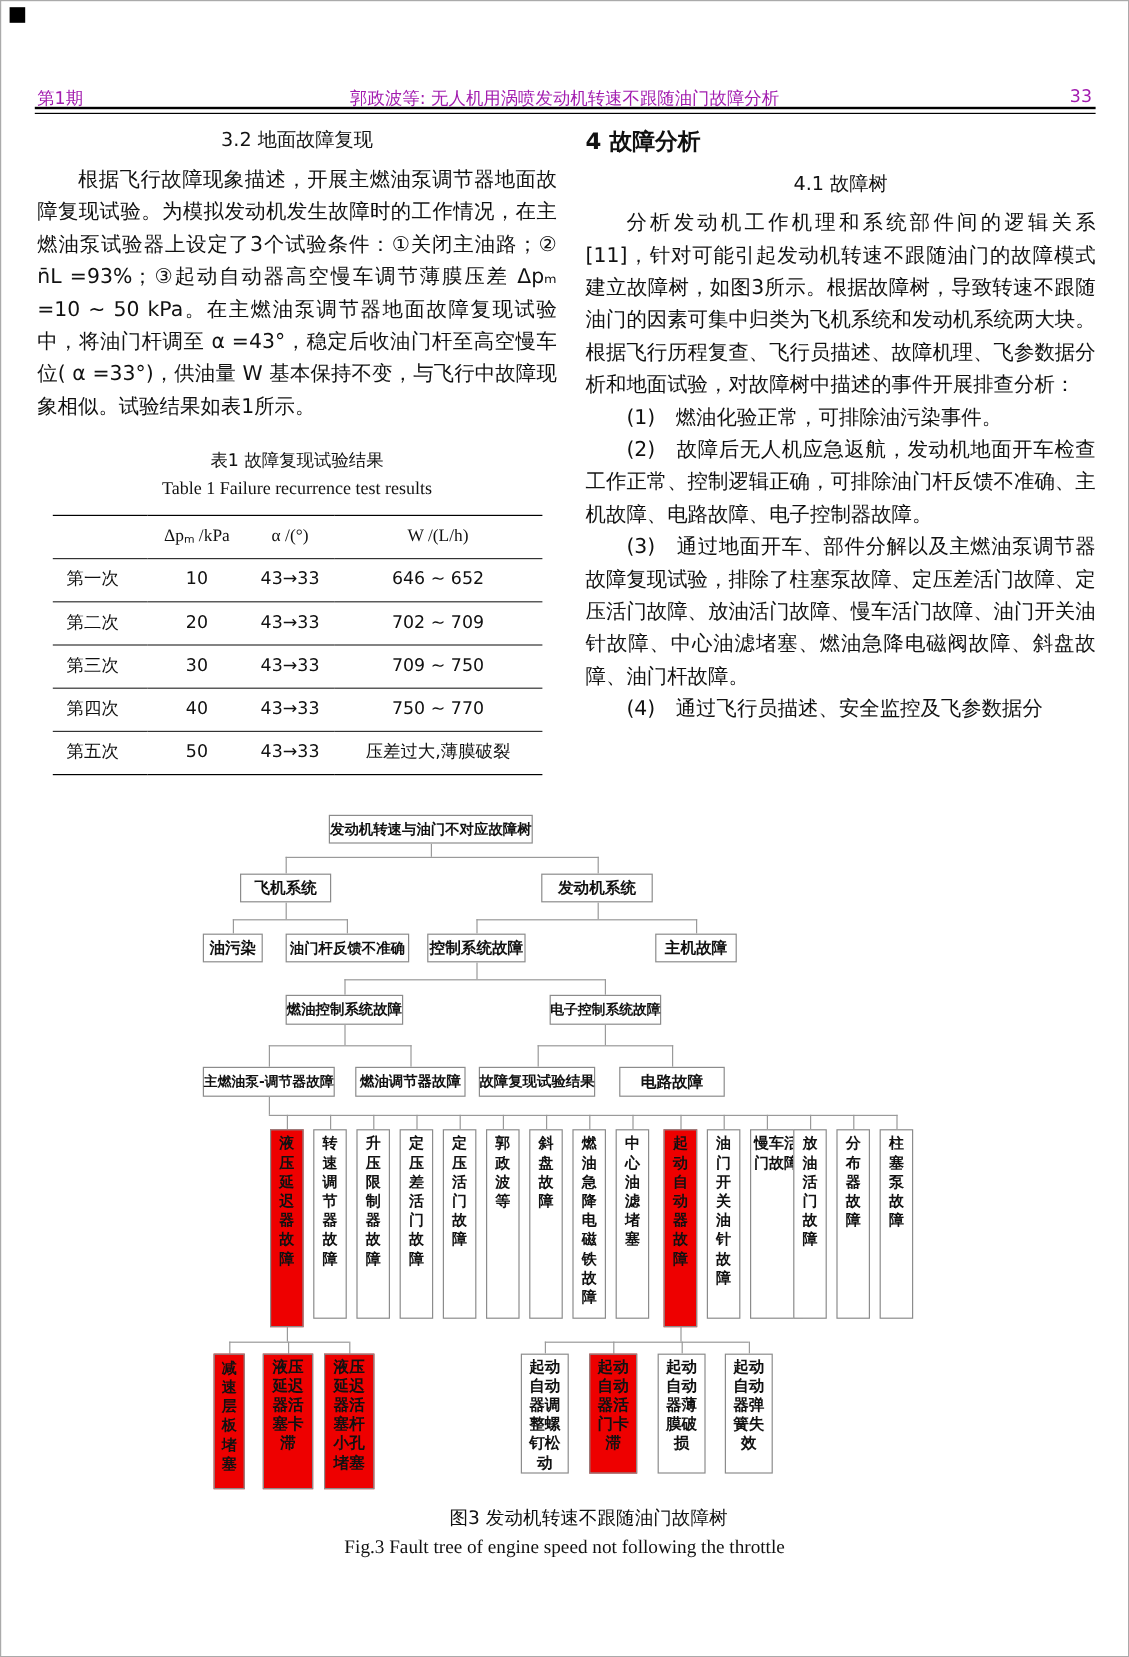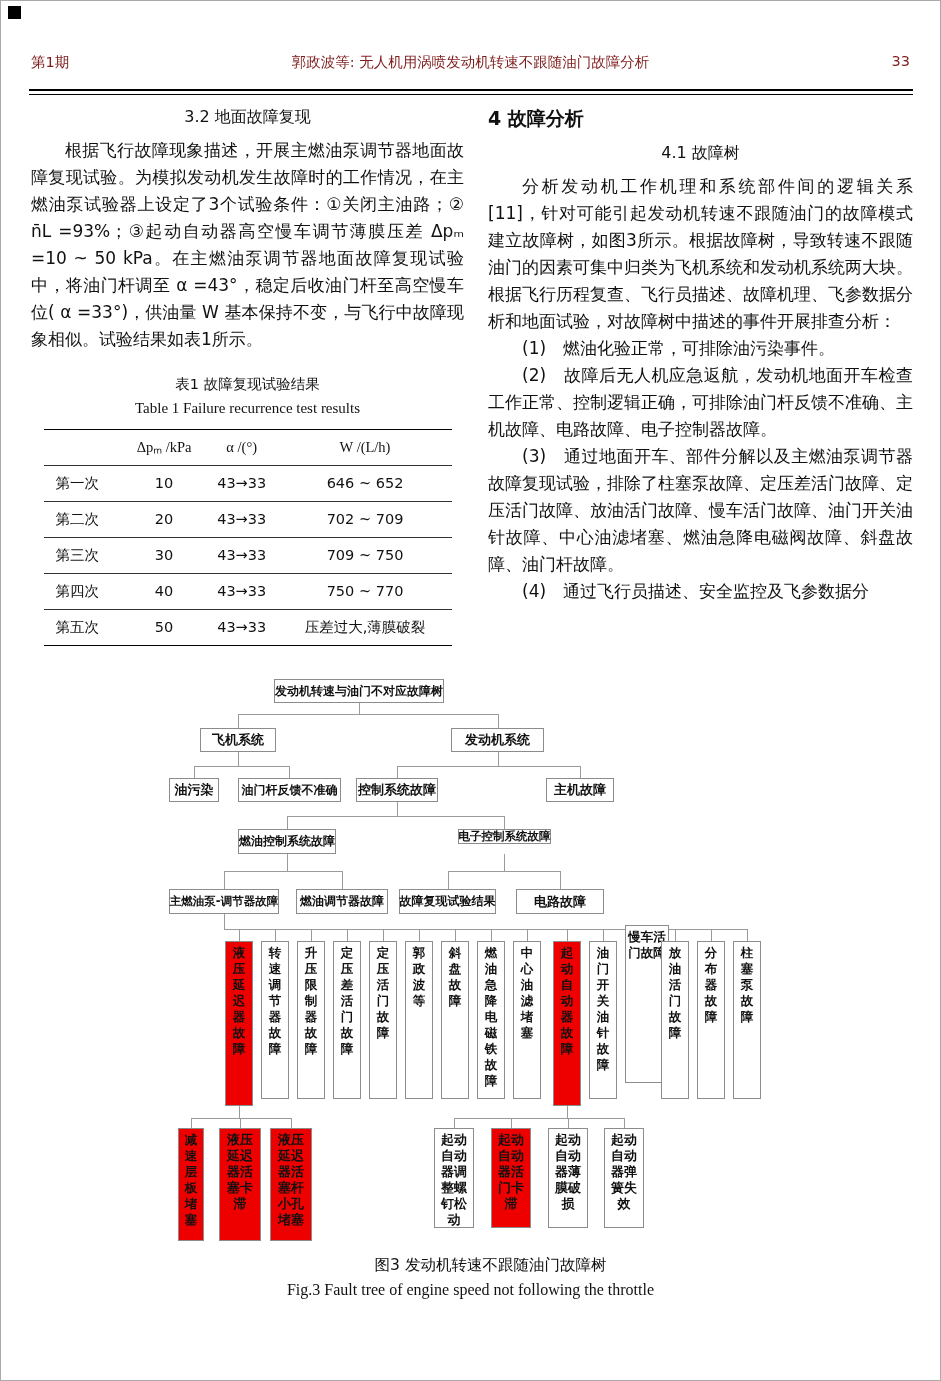--- a/index.html
+++ b/index.html
@@ -1,21 +1,21 @@
 <!DOCTYPE html>
 <html><head>
 <meta charset="utf-8">
 <style>
   html,body{margin:0;padding:0;background:#e8e8e8;}
   #page{position:relative;width:941px;height:1381px;background:#ffffff;margin:0 auto;
         font-family:"DejaVu Sans",sans-serif;color:#111;overflow:hidden;border:1px solid #aaa;box-sizing:border-box;}
   
   .corner-mark{position:absolute;left:7px;top:5px;width:13px;height:13px;background:#000;}
   
-  .hdr{position:absolute;top:52px;font-size:14.5px;color:#7f1d1d;}
+  .hdr{position:absolute;top:72px;font-size:14.5px;color:#a21caf;}
   .hdr-left{left:30px;}
   .hdr-center{left:0;right:0;text-align:center;}
   .hdr-right{right:30px;}
   .double-rule{position:absolute;left:28px;top:88px;width:884px;height:3px;
                border-top:2px solid #000;border-bottom:1.2px solid #000;}
   
   .col{position:absolute;top:102px;font-size:17px;line-height:27px;text-align:justify;}
   .col-left{left:30px;width:433px;}
   .col-right{left:487px;width:425px;}
   .h2{font-size:16px;font-weight:normal;margin:2px 0 8px 0;line-height:24px;text-align:center;}
@@ -171,38 +171,38 @@
     <div class="vl" style="left:583px;top:445px;height:10px"></div>
 
     <div class="tnode f12" style="left:233px;top:6px;width:170px">发动机转速与油门不对应故障树</div>
     <div class="tnode" style="left:159px;top:55px;width:76px">飞机系统</div>
     <div class="tnode" style="left:410px;top:55px;width:93px">发动机系统</div>
     <div class="tnode" style="left:128px;top:105px;width:50px">油污染</div>
     <div class="tnode f12" style="left:197px;top:105px;width:103px">油门杆反馈不准确</div>
     <div class="tnode" style="left:315px;top:105px;width:82px">控制系统故障</div>
     <div class="tnode" style="left:505px;top:105px;width:68px">主机故障</div>
     <div class="tnode f12" style="left:197px;top:156px;width:98px;height:25px">燃油控制系统故障</div>
-    <div class="tnode f115" style="left:417px;top:156px;width:93px;height:15px">电子控制系统故障</div>
+    <div class="tnode f115" style="left:417px;top:156px;width:93px;height:25px">电子控制系统故障</div>
     <div class="tnode f115" style="left:128px;top:216px;width:110px;height:25px">主燃油泵-调节器故障</div>
     <div class="tnode f12" style="left:255px;top:216px;width:92px;height:25px">燃油调节器故障</div>
     <div class="tnode f12" style="left:358px;top:216px;width:97px;height:25px">故障复现试验结果</div>
     <div class="tnode" style="left:475px;top:216px;width:88px;height:25px">电路故障</div>
 
     <div class="vnode red" style="left:184px;top:268px;width:28px;height:165px">液压延迟器故障</div>
     <div class="vnode" style="left:220px;top:268px;width:28px;height:158px">转速调节器故障</div>
     <div class="vnode" style="left:256px;top:268px;width:28px;height:158px">升压限制器故障</div>
     <div class="vnode" style="left:292px;top:268px;width:28px;height:158px">定压差活门故障</div>
     <div class="vnode" style="left:328px;top:268px;width:28px;height:158px">定压活门故障</div>
     <div class="vnode" style="left:364px;top:268px;width:28px;height:158px">郭政波等</div>
     <div class="vnode" style="left:400px;top:268px;width:28px;height:158px">斜盘故障</div>
     <div class="vnode" style="left:436px;top:268px;width:28px;height:158px">燃油急降电磁铁故障</div>
     <div class="vnode" style="left:472px;top:268px;width:28px;height:158px">中心油滤堵塞</div>
     <div class="vnode red" style="left:512px;top:268px;width:28px;height:165px">起动自动器故障</div>
     <div class="vnode" style="left:548px;top:268px;width:28px;height:158px">油门开关油针故障</div>
-    <div class="vnode" style="left:584px;top:252px;width:44px;height:158px">慢车活门故障</div>
+    <div class="vnode" style="left:584px;top:268px;width:44px;height:158px">慢车活门故障</div>
     <div class="vnode" style="left:620px;top:268px;width:28px;height:158px">放油活门故障</div>
     <div class="vnode" style="left:656px;top:268px;width:28px;height:158px">分布器故障</div>
     <div class="vnode" style="left:692px;top:268px;width:28px;height:158px">柱塞泵故障</div>
 
     <div class="vnode red" style="left:137px;top:455px;width:26px;height:113px">减速层板堵塞</div>
     <div class="vnode red sub" style="left:178px;top:455px;width:42px;height:113px">液压延迟器活塞卡滞</div>
     <div class="vnode red sub" style="left:229px;top:455px;width:42px;height:113px">液压延迟器活塞杆小孔堵塞</div>
     <div class="vnode sub" style="left:393px;top:455px;width:40px;height:100px">起动自动器调整螺钉松动</div>
     <div class="vnode red sub" style="left:450px;top:455px;width:40px;height:100px">起动自动器活门卡滞</div>
     <div class="vnode sub" style="left:507px;top:455px;width:40px;height:100px">起动自动器薄膜破损</div>

